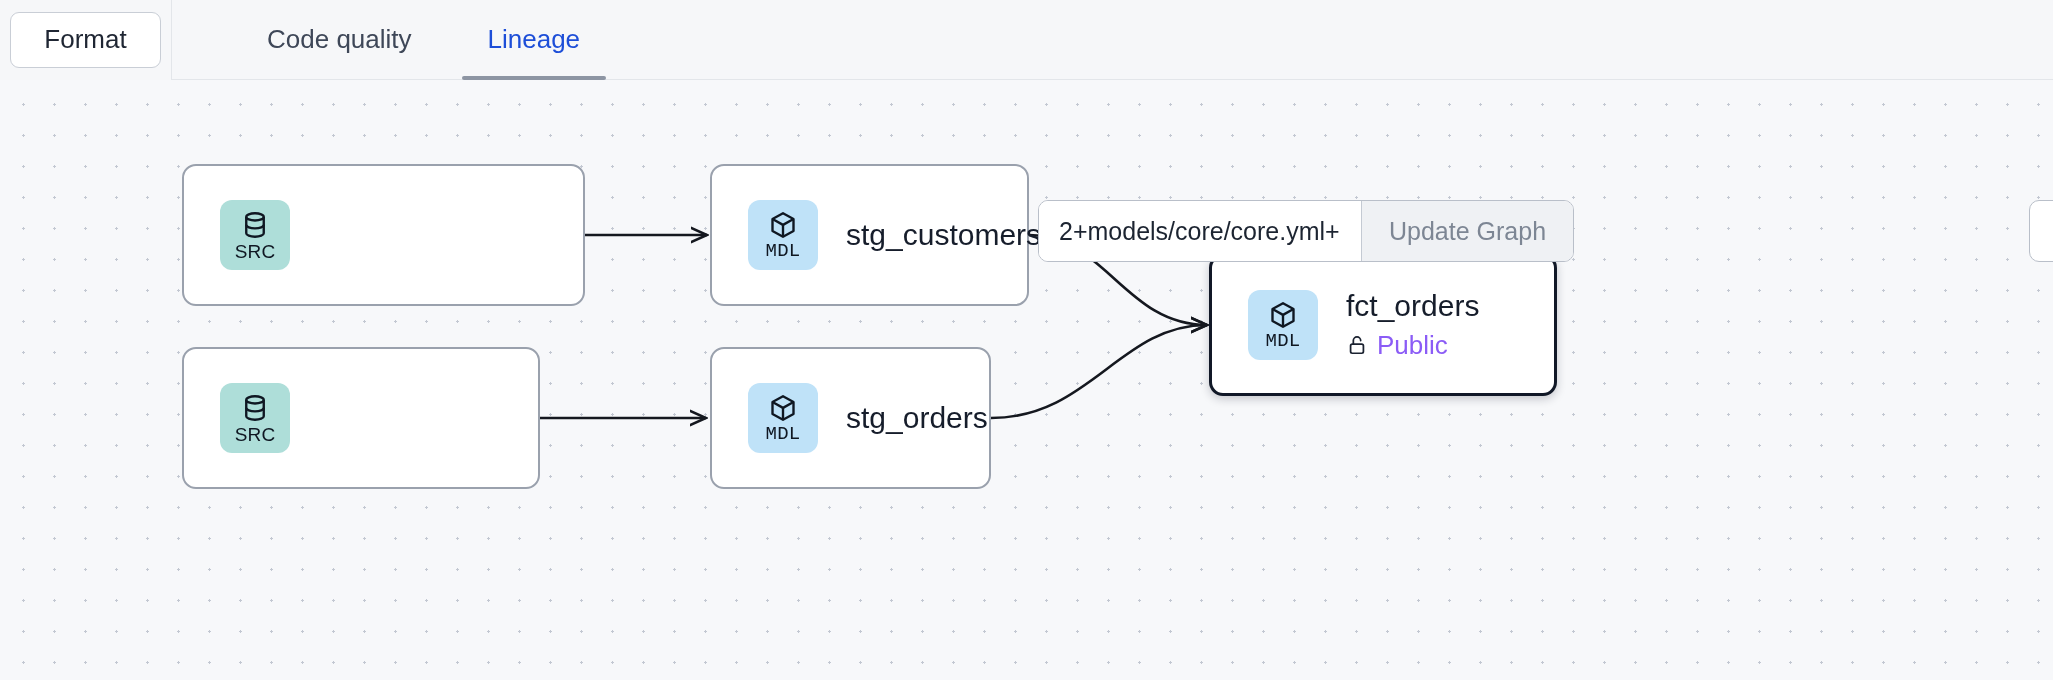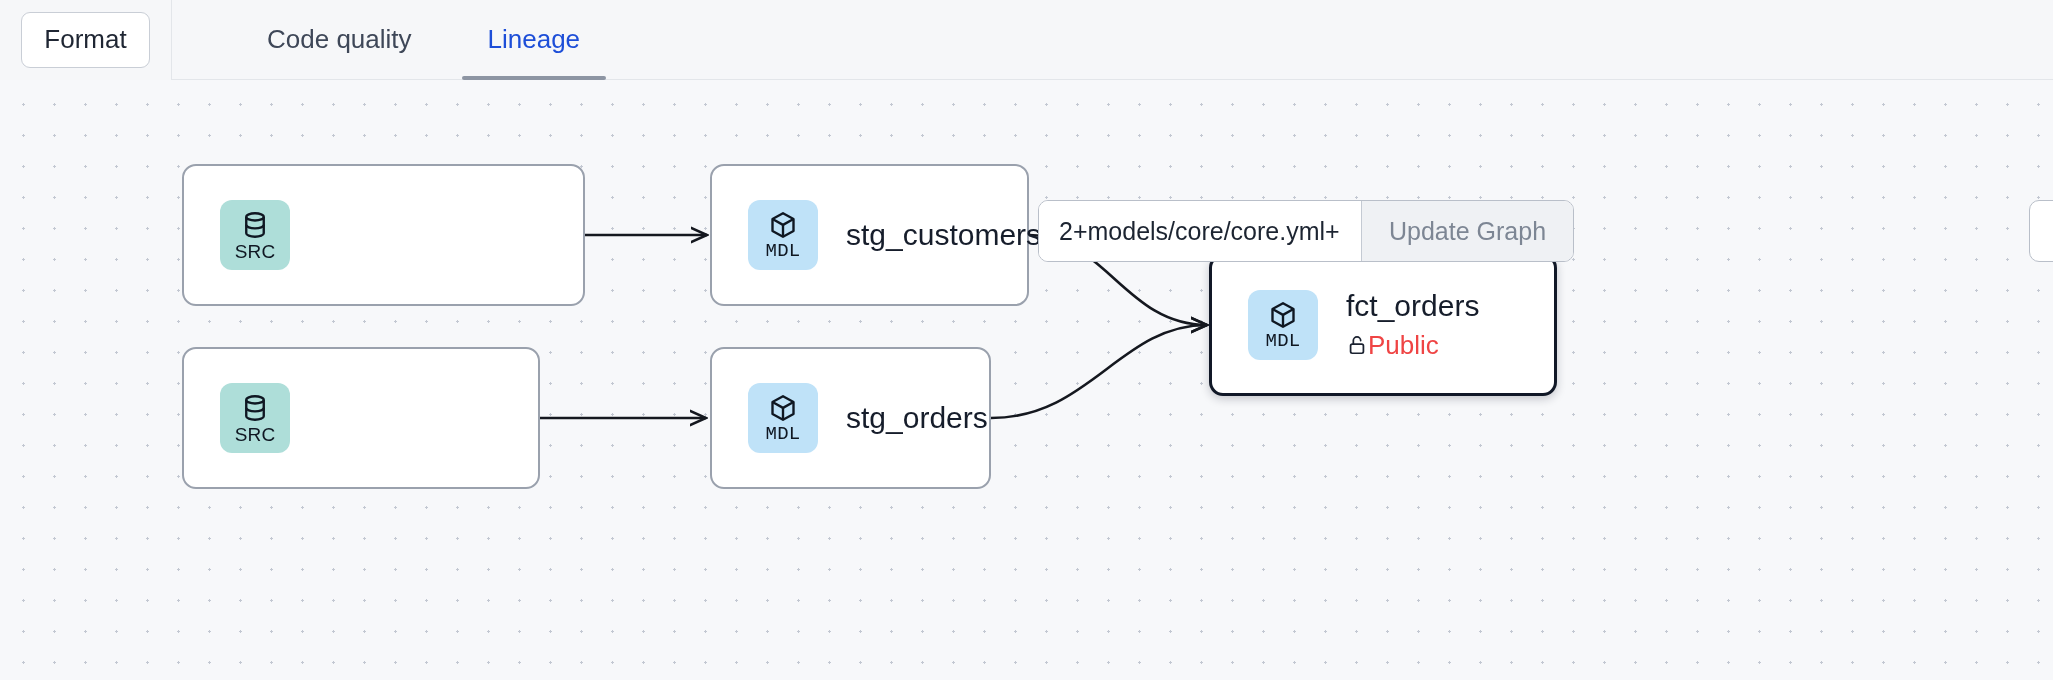--- a/index.html
+++ b/index.html
@@ -20,21 +20,21 @@
     display: flex; align-items: center;
   }
   .format-zone {
     width: 172px; height: 80px;
     display: flex; align-items: center; justify-content: center;
     border-right: 1px solid #e3e6ea;
     background: #f6f7f9;
     flex: none;
   }
   .format-btn {
-    width: 129px; height: 56px;
+    width: 151px; height: 56px;
     background: #ffffff;
     border: 1px solid #c9ced6;
     border-radius: 9px;
     color: #1f2633;
     font-size: 26px;
     display: flex; align-items: center; justify-content: center;
     cursor: pointer;
   }
   .tabs { display: flex; align-items: flex-start; height: 80px; padding-left: 57px; }
   .tab {
@@ -93,22 +93,22 @@
   .badge.src { background: #aeded9; }
   .badge.mdl { background: #bfe2f8; font-family: Liberation Mono, monospace; }
   .badge svg { display: block; }
   .badge-text {
     font-size: 19px; line-height: 1;
     color: #0f1722; margin-top: 2px; letter-spacing: .2px;
   }
   .node-body { margin-left: 28px; display: flex; flex-direction: column; justify-content: center; }
   .node-title { font-size: 30px; color: #161d2b; white-space: nowrap; line-height: 1.15; }
   .node-sub {
-    display: flex; align-items: center; 
-    font-size: 26px; color: #ef4444; margin-top: 6px; white-space: nowrap;
+    display: flex; align-items: center; gap: 9px;
+    font-size: 26px; color: #8b5cf6; margin-top: 6px; white-space: nowrap;
   }
 
   
   .selector {
     position: absolute; left: 1038px; top: 120px;
     height: 62px;
     display: flex; align-items: stretch;
     border: 1px solid #b9bfc9;
     border-radius: 10px;
     background: #ffffff;

